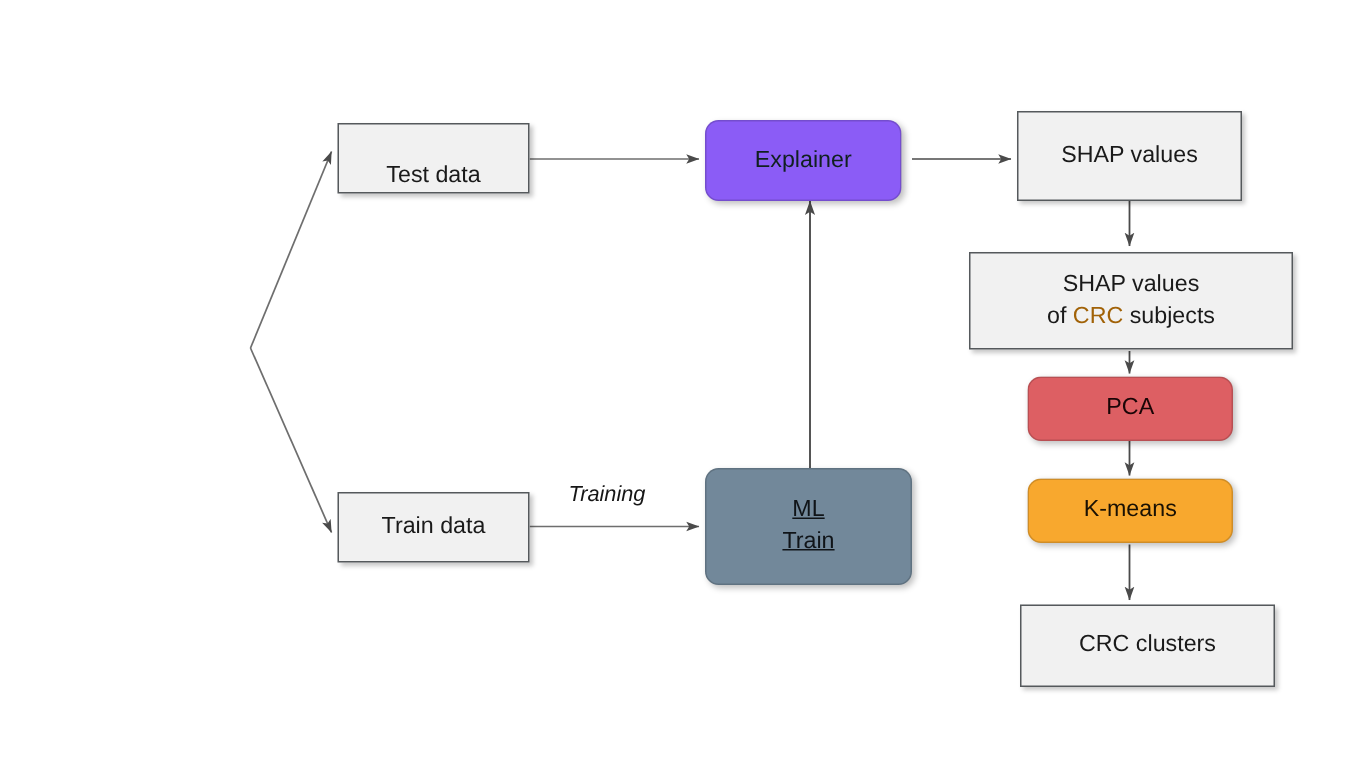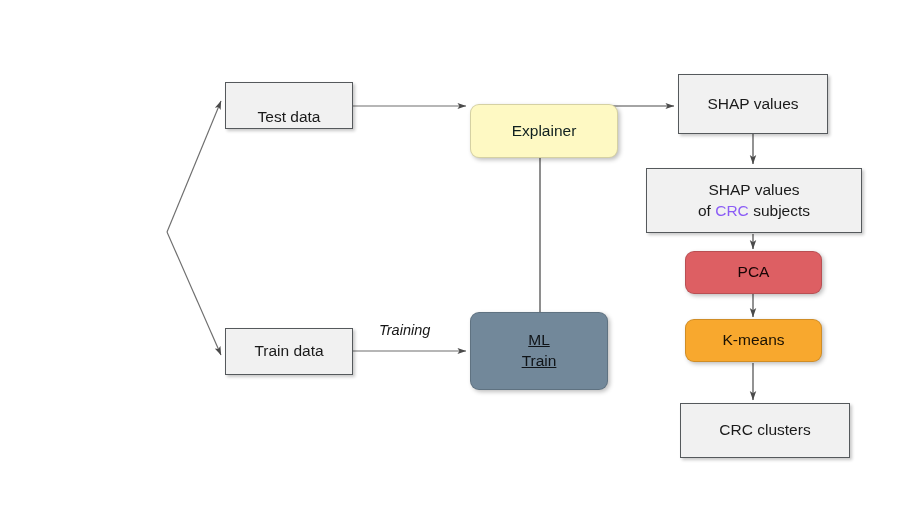--- a/index.html
+++ b/index.html
@@ -51,21 +51,21 @@
   .round {
     border-radius: 9px;
     border: 1px solid rgba(0,0,0,0.16);
     box-shadow: 2px 2px 4px rgba(0,0,0,0.25);
   }
   .align-left .label {
     text-align: left;
     padding-left: 10px;
   }
   .crc-red {
-    color: #8b5cf6;
+    color: #a16207;
   }
   .edge-label {
     position: absolute;
     font-style: italic;
     font-size: 14.5px;
     color: #161616;
     white-space: nowrap;
     z-index: 4;
   }
 </style>
@@ -106,21 +106,21 @@
   <div class="node rect" style="left:225px; top:82px; width:128px; height:47px;align-items:flex-end;">
     <div class="label">Test data</div>
   </div>
 
   <div class="node rect" style="left:225px; top:328px; width:128px; height:47px;align-items:center;">
     <div class="label">Train data</div>
   </div>
 
   <div class="edge-label" style="left:379px; top:322px;">Training</div>
 
-  <div class="node round" style="left:470px; top:80px; width:148px; height:54px; background:#fef9c3; color:#10201f;margin-top:24px;">
+  <div class="node round" style="left:470px; top:80px; width:131px; height:54px; background:#8b5cf6; color:#10201f;">
     <div class="label">Explainer</div>
   </div>
 
   <div class="node round" style="left:470px; top:312px; width:138px; height:78px; background:#72889a; color:#101418;text-decoration:underline;">
     <div class="label"><span>ML</span><br><span>Train</span></div>
   </div>
 
   <div class="node rect" style="left:678px; top:74px; width:150px; height:60px;">
     <div class="label">SHAP values</div>
   </div>

